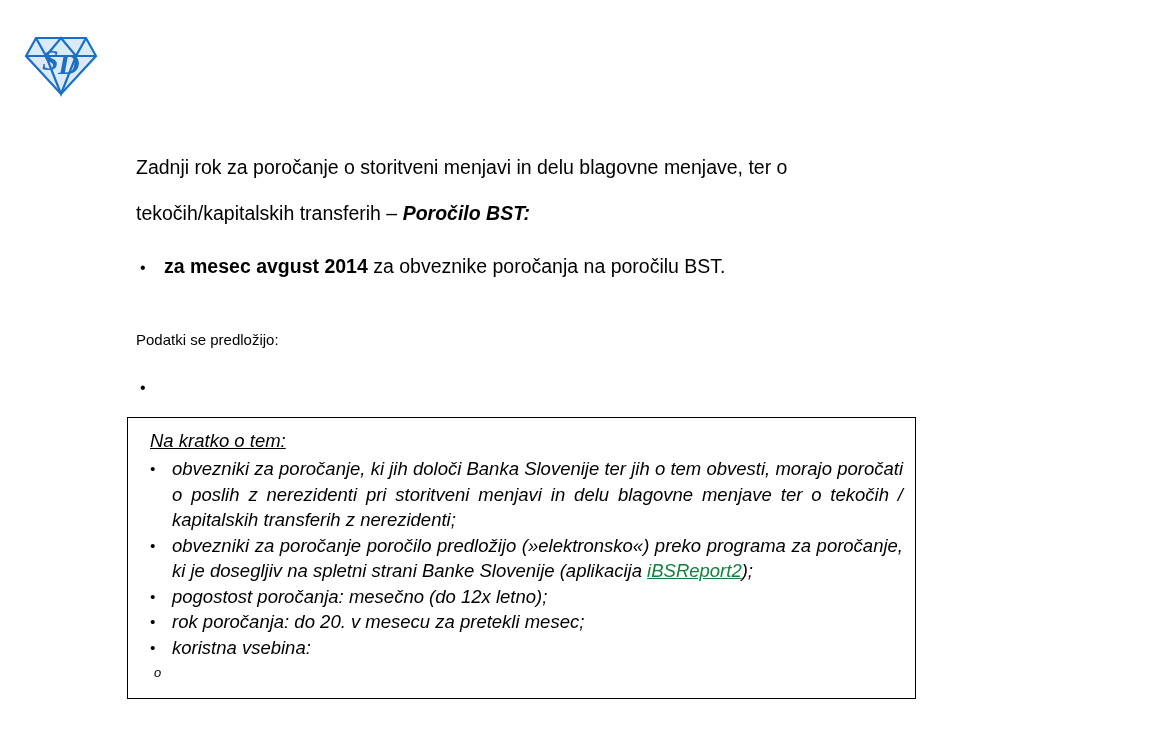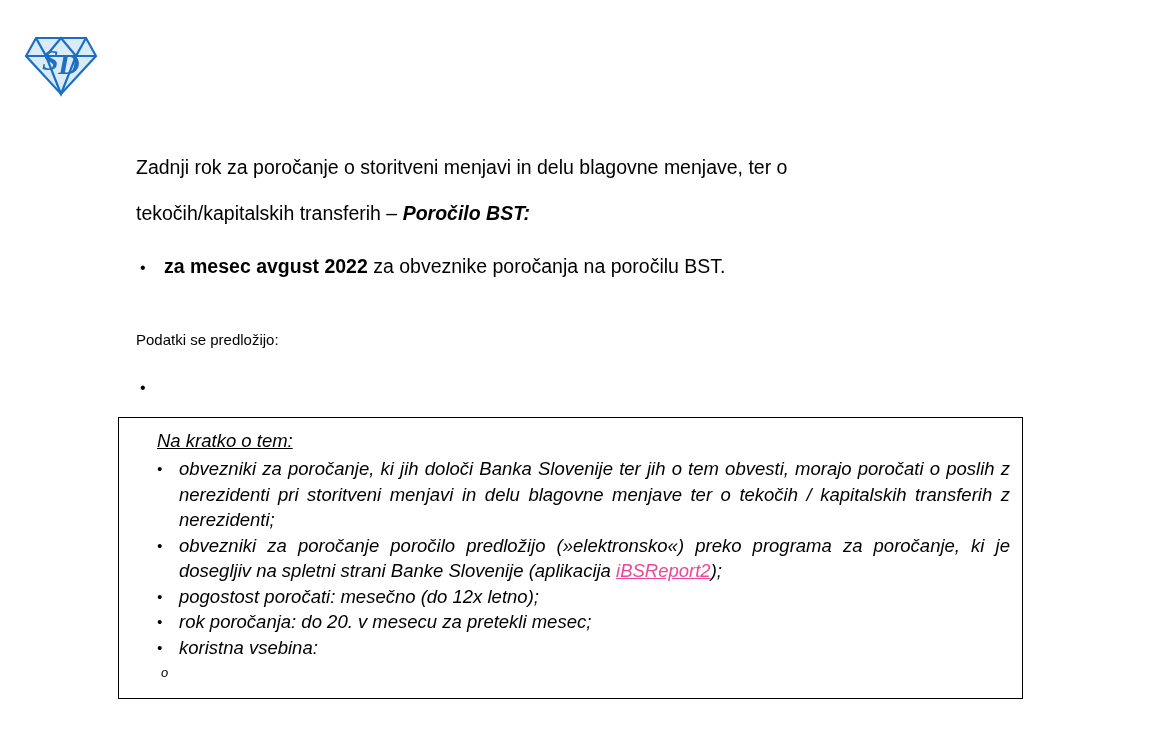--- a/index.html
+++ b/index.html
@@ -67,26 +67,26 @@
     line-height: 28px;
     margin: 0;
     padding-top: 44px;
   }
 
   .bullet-row.second { margin-top: 20px; }
 
   
   .box {
     position: absolute;
-    left: 118px;
+    left: 127px;
     top: 417px;
-    width: 905px;
+    width: 789px;
     border: 1.5px solid #000000;
     box-sizing: border-box;
-    padding: 10px 12px 12px 28px;
+    padding: 10px 12px 12px 12px;
   }
   .box-title {
     font-style: italic;
     font-size: 18.5px;
     text-decoration: underline;
     line-height: 26px;
     margin: 0 0 2px 10px;
   }
   .box-list {
     margin: 0;
@@ -127,21 +127,21 @@
   }
   .sub-list > li .odot {
     flex: 0 0 40px;
     width: 40px;
     font-size: 13px;
     line-height: 25.5px;
     padding-left: 14px;
     box-sizing: border-box;
   }
   .link {
-    color: #ec4899;
+    color: #15803d;
     text-decoration: underline;
     font-style: italic;
   }
 </style>
 </head>
 <body>
 
 <div class="logo">
   <svg width="78" height="72" viewBox="0 0 78 72" xmlns="http://www.w3.org/2000/svg">
     <g fill="none" stroke="#1a6fc4" stroke-width="2.2">
@@ -161,21 +161,21 @@
 
 <div class="doc">
 
   <p class="para-main">
     <span>Zadnji rok za poročanje o storitveni menjavi in delu blagovne menjave, ter o</span><br>
     <span>tekočih/kapitalskih transferih – </span><span class="b">Poročilo BST:</span>
   </p>
 
   <div class="bullet-row">
     <span class="dot">•</span>
-    <span class="txt"><span class="b">za mesec avgust 2022</span><span> za obveznike poročanja na poročilu BST.</span></span>
+    <span class="txt"><span class="b">za mesec avgust 2014</span><span> za obveznike poročanja na poročilu BST.</span></span>
   </div>
 
   <p class="para-plain">Podatki se predložijo:</p>
 
   <div class="bullet-row second">
     <span class="dot">•</span>
   </div>
 </div>
 
 <div class="box">
@@ -187,21 +187,21 @@
       <span class="txt">obvezniki za poročanje, ki jih določi Banka Slovenije ter jih o tem obvesti, morajo poročati o poslih z nerezidenti pri storitveni menjavi in delu blagovne menjave ter o tekočih / kapitalskih transferih z nerezidenti;</span>
     </li>
 
     <li>
       <span class="dot">•</span>
       <span class="txt"><span>obvezniki za poročanje poročilo predložijo (»elektronsko«) preko programa za poročanje, ki je dosegljiv na spletni strani Banke Slovenije (aplikacija </span><a class="link" href="#">iBSReport2</a><span>);</span></span>
     </li>
 
     <li>
       <span class="dot">•</span>
-      <span class="txt">pogostost poročati: mesečno (do 12x letno);</span>
+      <span class="txt">pogostost poročanja: mesečno (do 12x letno);</span>
     </li>
 
     <li>
       <span class="dot">•</span>
       <span class="txt">rok poročanja: do 20. v mesecu za pretekli mesec;</span>
     </li>
 
     <li>
       <span class="dot">•</span>
       <span class="txt">koristna vsebina:</span>

